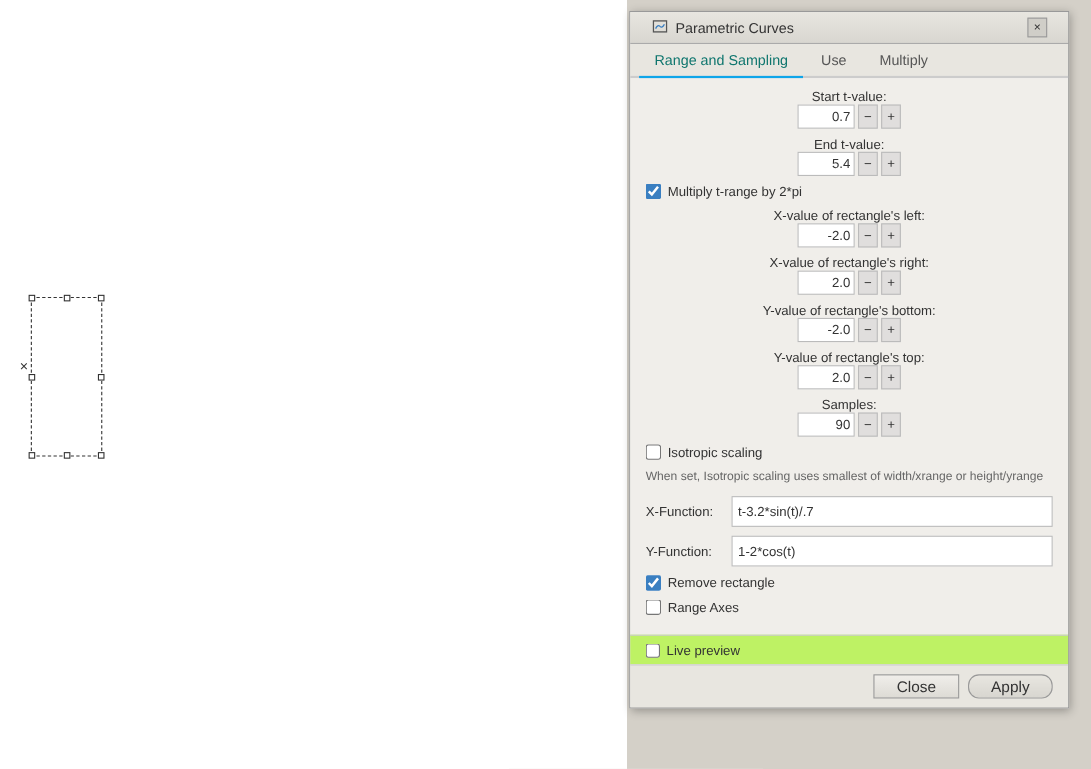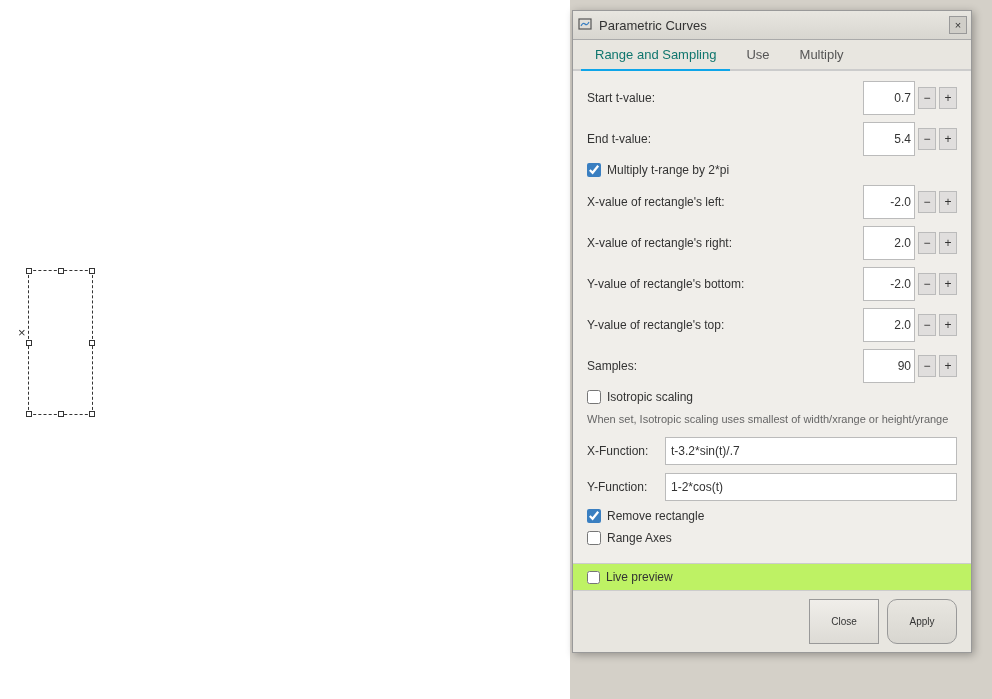--- a/index.html
+++ b/index.html
@@ -63,21 +63,21 @@
       left: 572px;
       width: 400px;
       background: #f0eeea;
       border: 1px solid #999;
       box-shadow: 2px 2px 8px rgba(0,0,0,0.3);
     }
 
     .dialog-titlebar {
       background: linear-gradient(to bottom, #e8e6e0, #d8d6d0);
       border-bottom: 1px solid #aaa;
-      padding: 5px 4px;
+      padding: 5px 19px;
       display: flex;
       align-items: center;
       justify-content: space-between;
     }
     .dialog-title-left {
       display: flex;
       align-items: center;
       gap: 6px;
     }
     .dialog-title-icon {
@@ -131,34 +131,35 @@
     .dialog-content {
       padding: 10px 14px;
       background: #f0eeea;
     }
 
     
     .form-row {
       display: flex;
       align-items: center;
       margin-bottom: 7px;
+      flex-direction: column;
     }
     .form-label {
       flex: 1;
       font-size: 12px;
       color: #333;
     }
     .form-controls {
       display: flex;
       align-items: center;
       gap: 3px;
     }
     .num-input {
       width: 52px;
-      height: 34px;
+      height: 22px;
       border: 1px solid #bbb;
       background: #fff;
       text-align: right;
       padding: 0 3px;
       font-size: 12px;
       color: #333;
     }
     .spin-btn {
       width: 18px;
       height: 22px;
@@ -239,22 +240,22 @@
     
     .dialog-footer {
       display: flex;
       justify-content: flex-end;
       gap: 8px;
       padding: 8px 14px;
       background: #e8e6e0;
       border-top: 1px solid #ccc;
     }
     .footer-btn {
-      padding: 16px 20px;
-      font-size: 10px;
+      padding: 2px 20px;
+      font-size: 14px;
       cursor: pointer;
       background: linear-gradient(to bottom, #f0eeea, #dddbd5);
       border: 1px solid #999;
       color: #333;
       min-width: 70px;
     }
     .footer-btn.primary {
       background: linear-gradient(to bottom, #e8e6e0, #d8d6d0);
       border-radius: 10px;
     }

